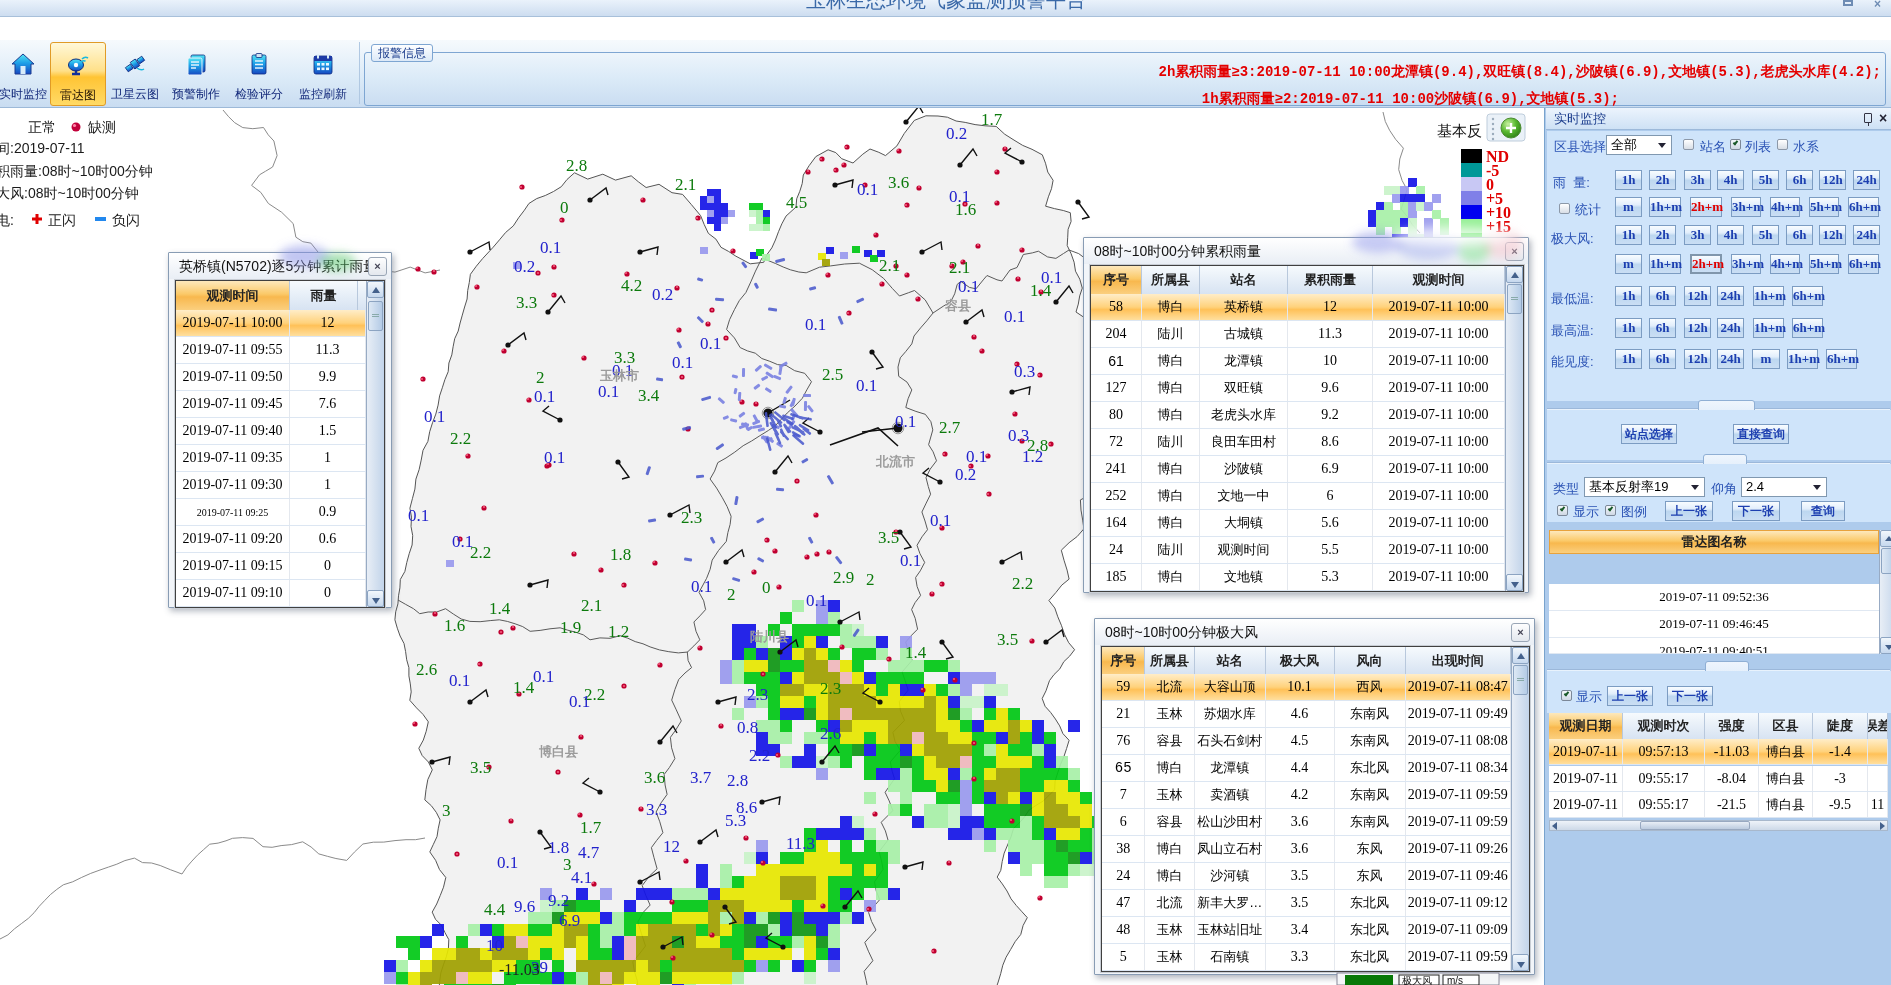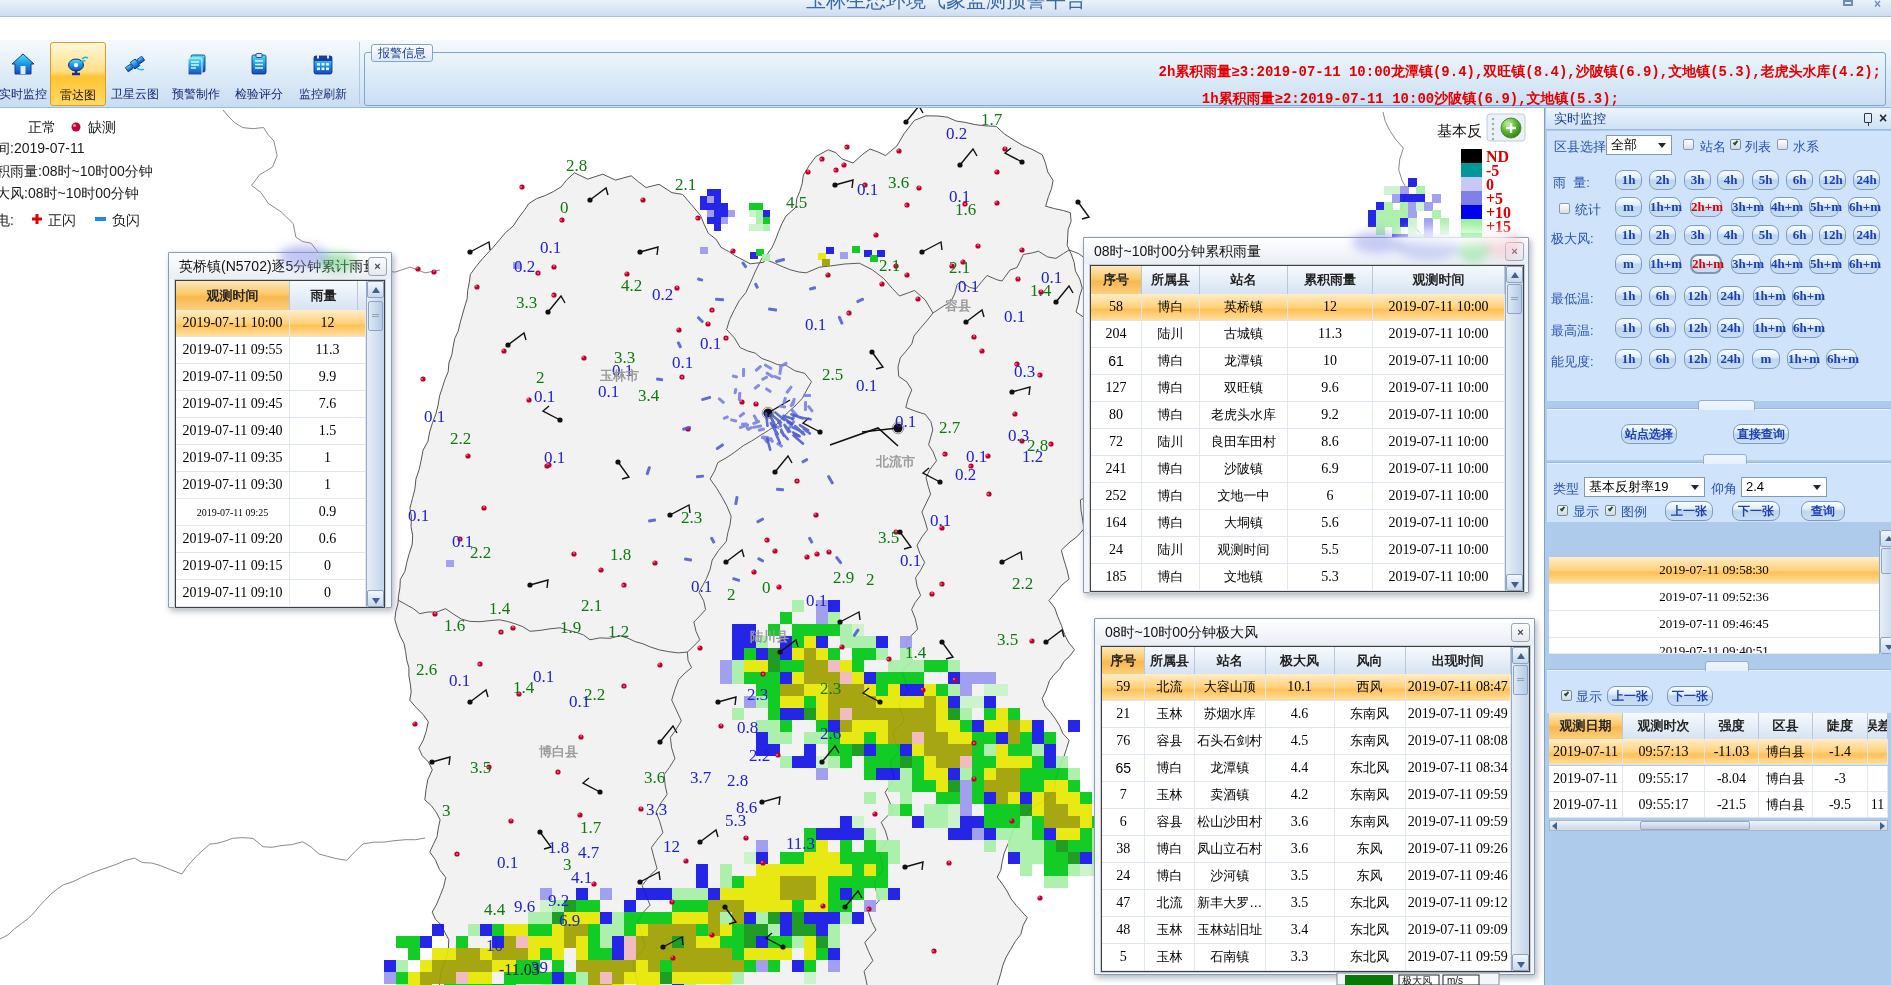--- a/index.html
+++ b/index.html
@@ -19,21 +19,21 @@
 .toolsel .lbl{color:#201000}
 
 #alarm{left:364px;top:12px;width:1522px;height:54px;border:1px solid #7ea6d2;border-radius:3px}
 #alarmlbl{left:6px;top:-9px;height:18px;line-height:16px;padding:0 6px;background:linear-gradient(#fdfeff,#dce9f7);border:1px solid #7ea6d2;border-radius:3px;font-size:12px;color:#1a3c8c}
 .red{color:#e40000;font-weight:bold;font-size:14px;font-family:Liberation Mono, monospace;white-space:nowrap}
 
 #sidebar{left:1544px;top:108px;width:347px;height:877px;background:#aecbec;border-left:1px solid #79a3cd}
 #sbhead{left:1px;top:0;width:346px;height:22px;background:linear-gradient(#ecf4fd,#cee1f5);border-bottom:1px solid #9db9da;font-size:13px;color:#1a3c8c;line-height:22px;padding-left:8px}
 .sbpanel{background:#cfe4fa}
 .sblbl{position:absolute;font-size:13px;color:#2a52b4;white-space:nowrap}
-.btn{position:absolute;height:20px;border:1px solid #7c9cc2;border-radius:8px;background:linear-gradient(#f8fcff 0%,#e2eefb 38%,#bdd7f0 52%,#cadef4 100%);font-family:"Liberation Serif",serif;font-weight:bold;font-size:13px;color:#1d3fb0;text-align:center;line-height:18px}
+.btn{position:absolute;height:20px;border:1px solid #7c9cc2;border-radius:0;background:linear-gradient(#f8fcff 0%,#e2eefb 38%,#bdd7f0 52%,#cadef4 100%);font-family:"Liberation Serif",serif;font-weight:bold;font-size:13px;color:#1d3fb0;text-align:center;line-height:18px}
 .btncn{font-family:"Liberation Sans",sans-serif;font-size:12px}
 .btnred{color:#e00000}
 .btnsel{border:2px solid #8096ac;line-height:16px}
 .cb{position:absolute;width:11px;height:11px;background:linear-gradient(#fff,#d8dee6);border:1px solid #8c98a8;border-radius:2px}
 .cbc{position:absolute;width:11px;height:11px;background:linear-gradient(#f4f8fc,#cfd8e4);border:1px solid #7c8898;border-radius:2px;font-size:11px;line-height:11px;color:#334;text-align:center;font-weight:bold}
 .sep{position:absolute;left:2px;width:343px;border-top:1px solid #9cb8da;border-bottom:1px solid #e8f2fc}
 .seplbl{position:absolute;height:18px;line-height:16px;padding:16px 8px;background:linear-gradient(#eef5fd,#d2e4f7);border:1px solid #8fafd4;border-radius:3px;font-size:13px;color:#1a3c8c;font-weight:bold}
 .ddl{position:absolute;height:20px;background:#fff;border:1px solid #8098b0;font-size:13px;color:#000;line-height:18px;padding-left:4px}
 .ddl:after{content:"";position:absolute;right:5px;top:7px;border:4px solid transparent;border-top:5px solid #223}
 
@@ -1764,21 +1764,21 @@
         <div style="position:absolute;left:2px;top:1px;width:5px;height:3px;border-left:2px solid #1a5a2a;border-bottom:2px solid #1a5a2a;transform:rotate(-50deg)"></div>
       </div>
       <div class="sblbl" style="left:28px;top:395px">显示</div>
       <div class="cbc" style="left:60px;top:397px">
         <div style="position:absolute;left:2px;top:1px;width:5px;height:3px;border-left:2px solid #1a5a2a;border-bottom:2px solid #1a5a2a;transform:rotate(-50deg)"></div>
       </div>
       <div class="sblbl" style="left:76px;top:395px">图例</div>
 <div class="btn btncn" style="left:120px;top:393px;width:48px">上一张</div>
 <div class="btn btncn" style="left:187px;top:393px;width:48px">下一张</div>
 <div class="btn btncn" style="left:256px;top:393px;width:44px">查询</div>
-<div class="abs orow" style="left:4px;top:449px;width:330px;height:27px;background-color:;font-family:'Liberation Serif',serif;font-size:13px;text-align:center;line-height:26px;border-bottom:1px solid #e0e8f2;overflow:hidden">2019-07-11 09:58:30</div>
+<div class="abs ohead" style="left:4px;top:422px;width:330px;height:24px;line-height:22px">雷达图名称</div>
 <div class="abs " style="left:4px;top:476px;width:330px;height:27px;background-color:#fff;font-family:'Liberation Serif',serif;font-size:13px;text-align:center;line-height:26px;border-bottom:1px solid #e0e8f2;overflow:hidden">2019-07-11 09:52:36</div>
 <div class="abs " style="left:4px;top:503px;width:330px;height:27px;background-color:#fff;font-family:'Liberation Serif',serif;font-size:13px;text-align:center;line-height:26px;border-bottom:1px solid #e0e8f2;overflow:hidden">2019-07-11 09:46:45</div>
 <div class="abs " style="left:4px;top:530px;width:330px;height:16px;background-color:#fff;font-family:'Liberation Serif',serif;font-size:13px;text-align:center;line-height:26px;border-bottom:1px solid #e0e8f2;overflow:hidden">2019-07-11 09:40:51</div>
 <div class="vsb" style="left:334px;top:422px;height:124px">
         <div class="sbbtn" style="top:0">
           <div class="tri" style="left:4px;top:5px;border-bottom:5px solid #44618c;border-top:none"></div>
         </div>
         <div class="vthumb" style="top:18px;height:26px"></div>
         <div class="sbbtn" style="top:107px">
           <div class="tri" style="left:4px;top:7px;border-top:5px solid #44618c;border-bottom:none"></div>
@@ -2034,21 +2034,21 @@
         </div>
         <div class="trow" style="left:0;top:81px;width:409px;height:27px">
           <div class="tc" style="width:44px;font-family:'Liberation Serif',serif;font-size:14px">76</div>
           <div class="tc" style="width:50px">容县</div>
           <div class="tc" style="width:72px">石头石剑村</div>
           <div class="tc" style="width:70px;font-family:'Liberation Serif',serif;font-size:14px">4.5</div>
           <div class="tc" style="width:72px">东南风</div>
           <div class="tc" style="width:107px;font-family:'Liberation Serif',serif;font-size:14px">2019-07-11 08:08</div>
         </div>
         <div class="trow" style="left:0;top:108px;width:409px;height:27px">
-          <div class="tc" style="width:44px;font-family:Liberation Sans, sans-serif;font-size:14px">65</div>
+          <div class="tc" style="width:44px;font-family:Liberation Mono, monospace;font-size:14px">65</div>
           <div class="tc" style="width:50px">博白</div>
           <div class="tc" style="width:72px">龙潭镇</div>
           <div class="tc" style="width:70px;font-family:'Liberation Serif',serif;font-size:14px">4.4</div>
           <div class="tc" style="width:72px">东北风</div>
           <div class="tc" style="width:107px;font-family:'Liberation Serif',serif;font-size:14px">2019-07-11 08:34</div>
         </div>
         <div class="trow" style="left:0;top:135px;width:409px;height:27px">
           <div class="tc" style="width:44px;font-family:'Liberation Serif',serif;font-size:14px">7</div>
           <div class="tc" style="width:50px">玉林</div>
           <div class="tc" style="width:72px">卖酒镇</div>

